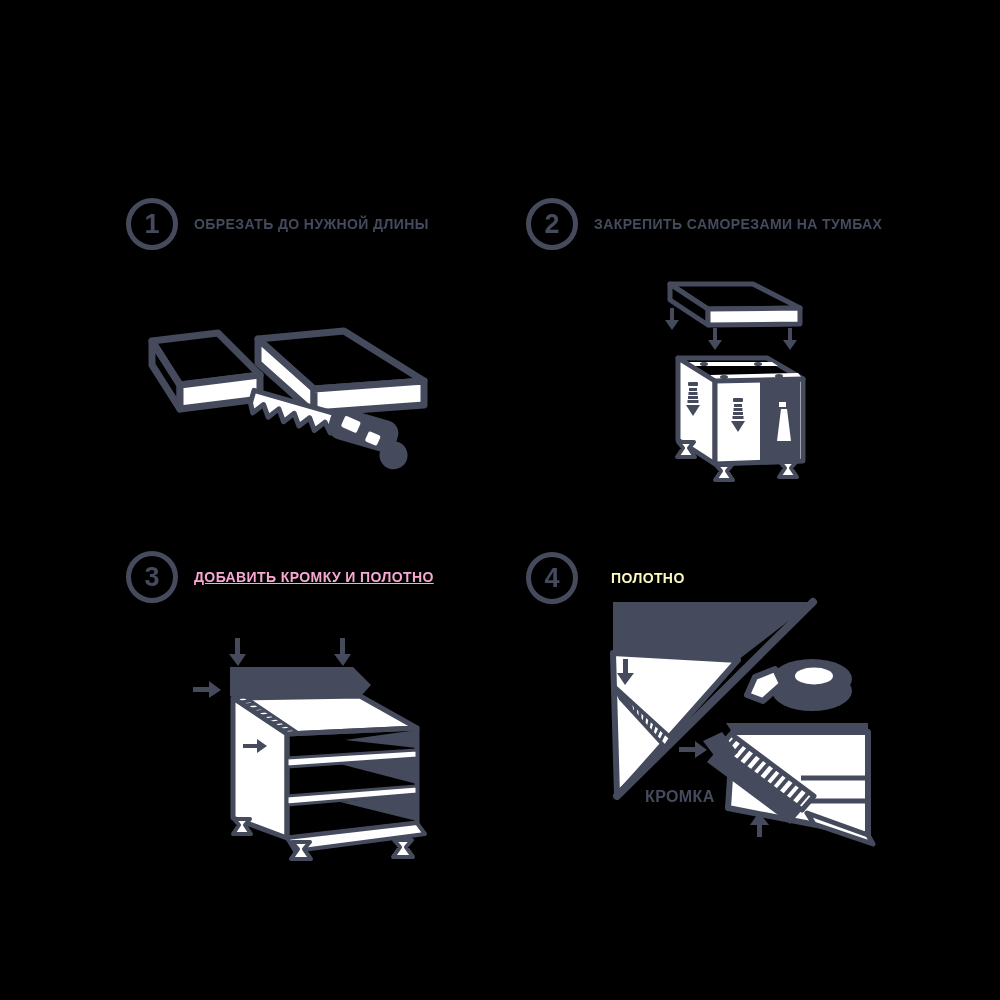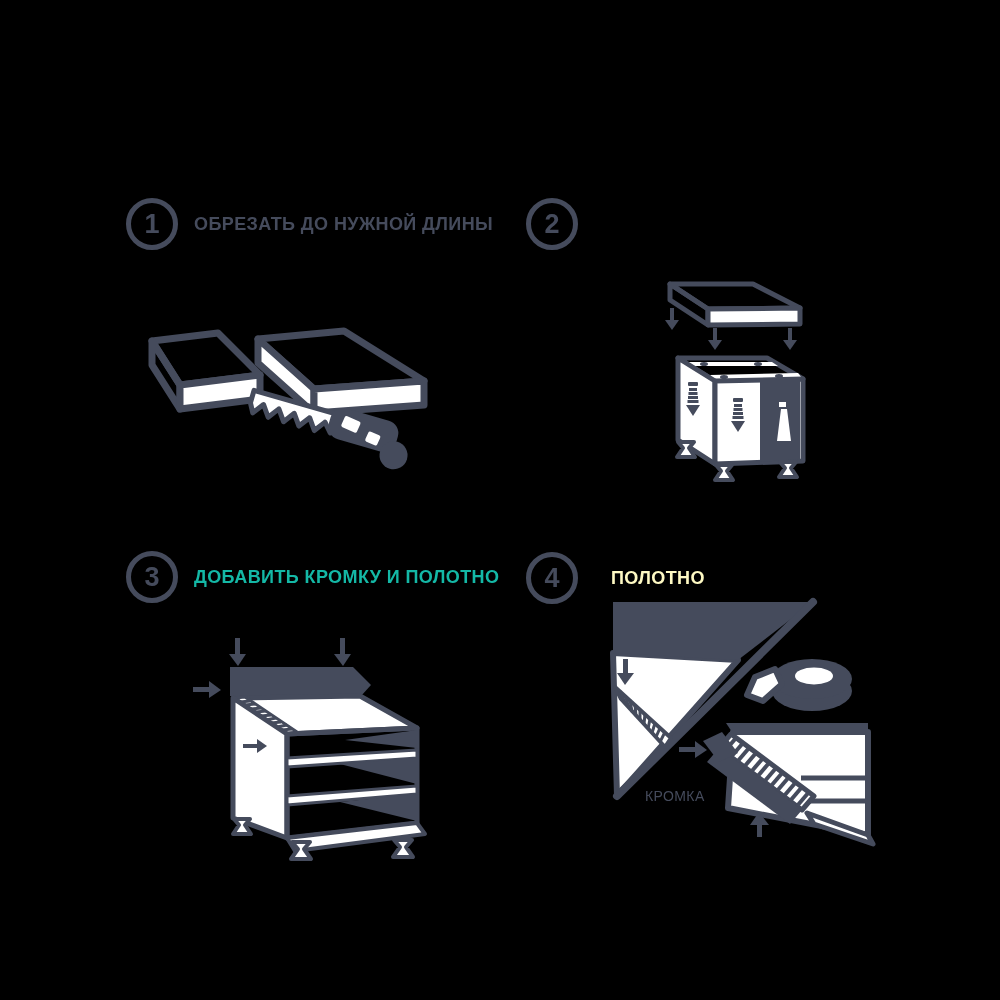--- a/index.html
+++ b/index.html
@@ -10,47 +10,48 @@
     font-family:"Liberation Sans", sans-serif;
   }
   .step-header { position:absolute; display:flex; align-items:center; gap:16px; height:52px; }
   .step-header.wide-gap { gap:33px; }
   .badge {
     box-sizing:border-box; width:52px; height:52px; border:5px solid var(--ink);
     border-radius:50%; color:var(--ink); font-weight:bold; font-size:27px;
     display:flex; align-items:center; justify-content:center; flex:0 0 auto;
   }
   .caption {
-    color:var(--ink); font-weight:bold; font-size:18px; letter-spacing:0.4px;
+    color:var(--ink); font-weight:bold; font-size:14px; letter-spacing:0.4px;
     text-transform:uppercase; white-space:nowrap;
   }
   .float-label {
-    position:absolute; color:var(--ink); font-weight:normal; font-size:14px;
+    position:absolute; color:var(--ink); font-weight:bold; font-size:16px;
     letter-spacing:0.4px; white-space:nowrap;
   }
   .art { position:absolute; color:var(--ink); }
   svg { display:block; }
 </style>
 </head>
 <body>
 
 <div class="page">
 
   <div class="step-header" style="left:126px; top:198px;">
     <div class="badge" style="color: rgb(69, 75, 92);">1</div>
     <div class="caption" style="color: rgb(69, 75, 92);">ОБРЕЗАТЬ ДО НУЖНОЙ ДЛИНЫ</div>
   </div>
 
   <div class="step-header" style="left:526px; top:198px;">
     <div class="badge" style="color: rgb(69, 75, 92);">2</div>
+    <div class="caption" style="color: rgb(69, 75, 92);">ЗАКРЕПИТЬ САМОРЕЗАМИ НА ТУМБАХ</div>
   </div>
 
   <div class="step-header" style="left:126px; top:551px;">
     <div class="badge" style="color: rgb(69, 75, 92);">3</div>
-    <div class="caption" style="color: #14b8a6;">ДОБАВИТЬ КРОМКУ И ПОЛОТНО</div>
+    <div class="caption" style="color: #f9a8d4; text-decoration: underline;">ДОБАВИТЬ КРОМКУ И ПОЛОТНО</div>
   </div>
 
   <div class="step-header wide-gap" style="left:526px; top:552px;">
     <div class="badge" style="color: rgb(69, 75, 92);">4</div>
     <div class="caption" style="color: #fef9c3;">ПОЛОТНО</div>
   </div>
 
   <div class="art" style="left: 130px; top: 325px; color: rgb(69, 75, 92);">
     <svg width="330" height="150" viewBox="0 0 330 150">
       <g stroke="currentColor" stroke-width="7" stroke-linejoin="round" stroke-linecap="round" fill="none">

